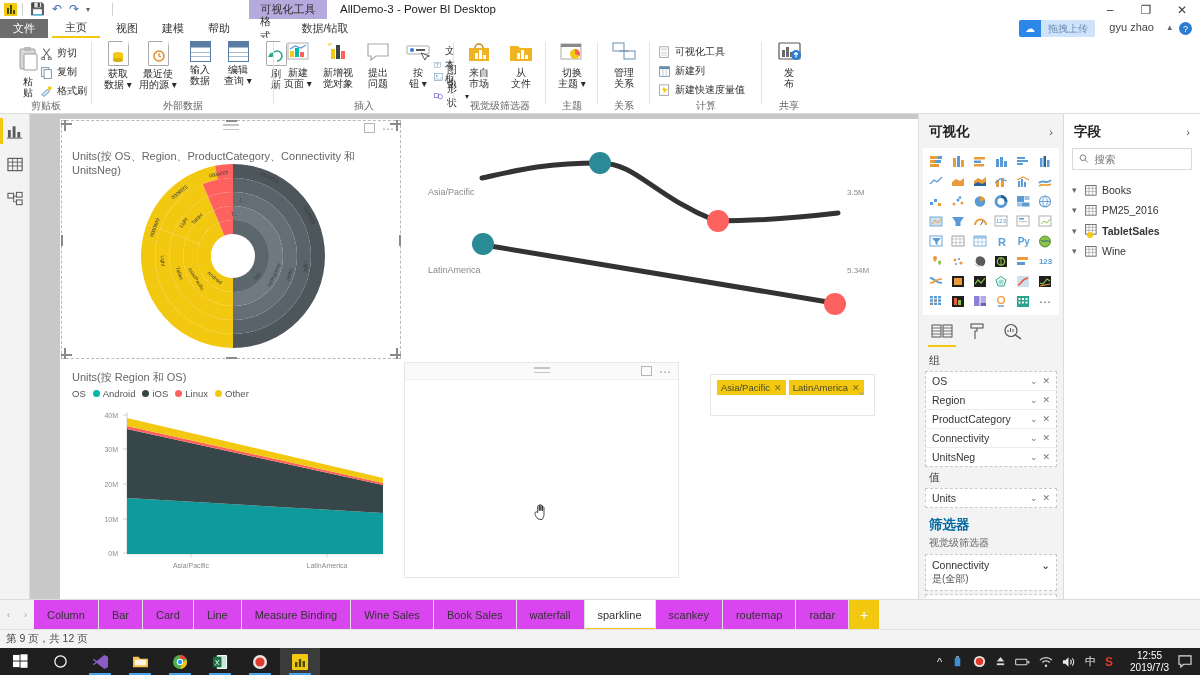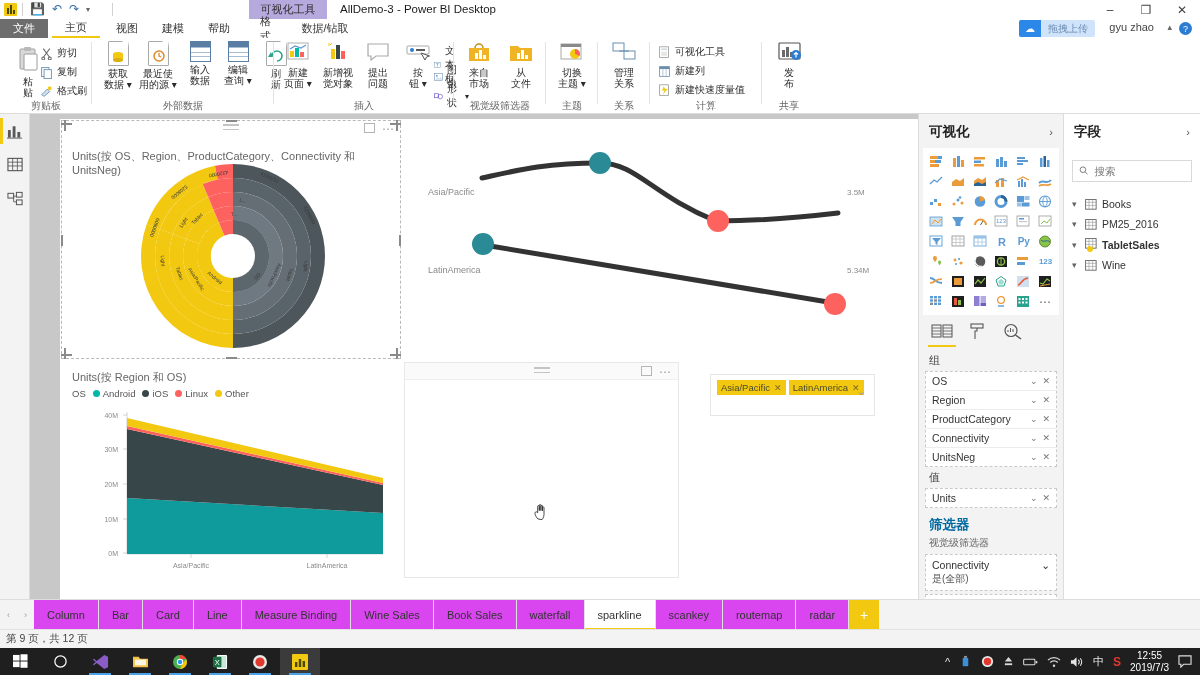--- a/index.html
+++ b/index.html
@@ -118,21 +118,21 @@
   .well { display:flex; align-items:center; justify-content:space-between; padding:3px 6px;
           border-bottom:1px solid #ececec; font-size:10.5px; color:#333; background:#fff; }
   .well:last-child { border-bottom:none; }
   .wellicons { display:flex; gap:5px; color:#777; font-size:9px; }
   .filtitle { font-size:13.5px; font-weight:bold; color:#0369a1; padding:8px 10px 2px 10px; }
   .filsub { font-size:10px; color:#666; padding:0 10px 4px 10px; }
   .filcard { background:#fff; margin:0 6px 3px 6px; border:1px dashed #c9c9c9; padding:4px 6px; }
   .filcard .fname { display:flex; justify-content:space-between; font-size:10.5px; color:#333; }
   .filcard .fval { font-size:10px; color:#555; margin-top:1px; }
 
-  .search { display:flex; align-items:flex-start; gap:6px; margin:12px 8px; padding:4px 6px;
+  .search { display:flex; align-items:flex-start; gap:6px; margin:0 8px; padding:4px 6px;
             border:1px solid #d9d9d9; background:#fff; }
   .search input { border:none; outline:none; font-size:10.5px; color:#888; width:100%;
                   font-family:"Liberation Sans", sans-serif; }
   .tblrow { display:flex; align-items:center; gap:5px; padding:4px 8px; font-size:10.5px; color:#333; }
   .tblrow .cv { font-size:9px; color:#666; width:8px; }
 
   
   .bottom { position:absolute; left:0; bottom:27px; width:1200px; height:49px; background:#f3f3f3;
             border-top:1px solid #dcdcdc; }
   .tabsrow { position:absolute; left:0; top:0; height:30px; display:flex; align-items:stretch; }
@@ -148,21 +148,21 @@
                border-top:1px solid #e2e2e2; display:flex; align-items:center; padding-left:6px;
                font-size:10.5px; color:#444; }
 
   
   .taskbar { position:absolute; left:0; bottom:0; width:1200px; height:27px; background:#1f1f1f;
              display:flex; align-items:center; }
   .tbitem { width:40px; height:27px; display:flex; align-items:center; justify-content:center; position:relative; }
   .tbitem.open:after { content:''; position:absolute; bottom:0; left:9px; right:9px; height:2px; background:#4aa3e8; }
   .tbitem.active { background:#3b3b3b; }
   .tray { position:absolute; right:0; display:flex; align-items:center; height:27px; gap:9px; padding-right:8px; }
-  .clock { color:#fff; font-size:10px; text-align:center; line-height:12px; }
+  .clock { color:#fff; font-size:10px; text-align:center; line-height:12px;margin-left:8px; }
   .tray .gi { color:#e6e6e6; font-size:11px; }
   .cursor { position:absolute; width:14px; height:18px; pointer-events:none; }
 </style>
 </head>
 <body>
 
 <div class="app">
 
   <div class="titlebar">
     <div class="tb-logo">

